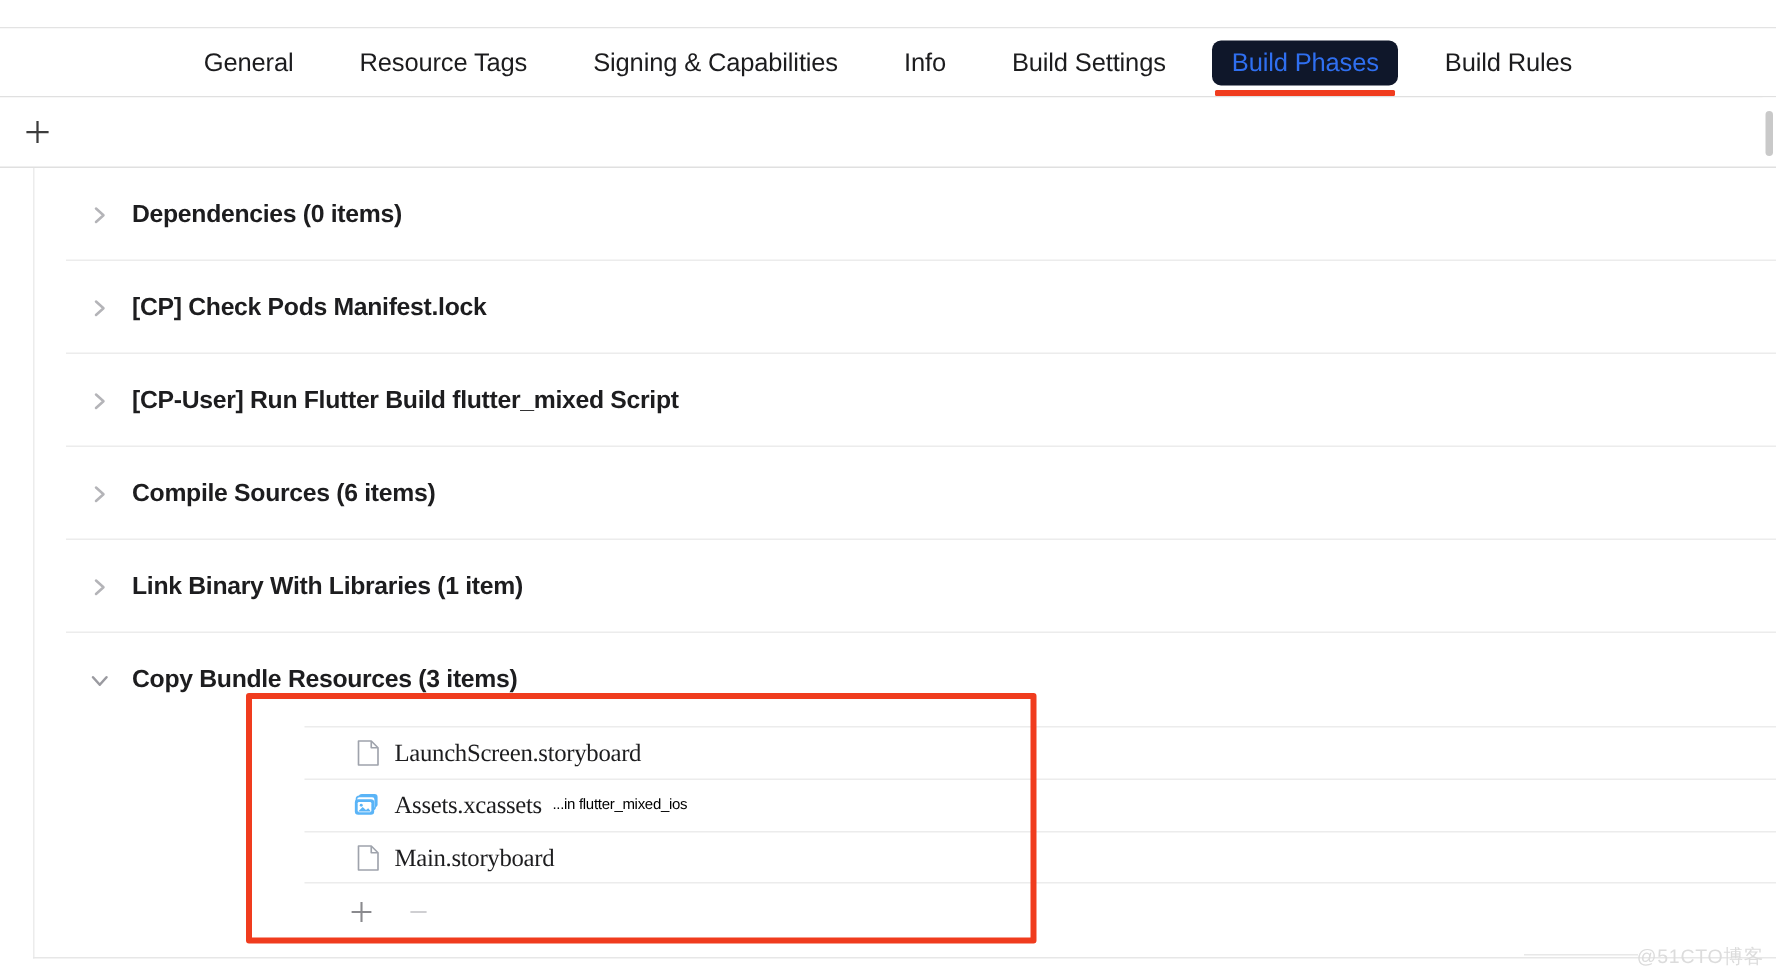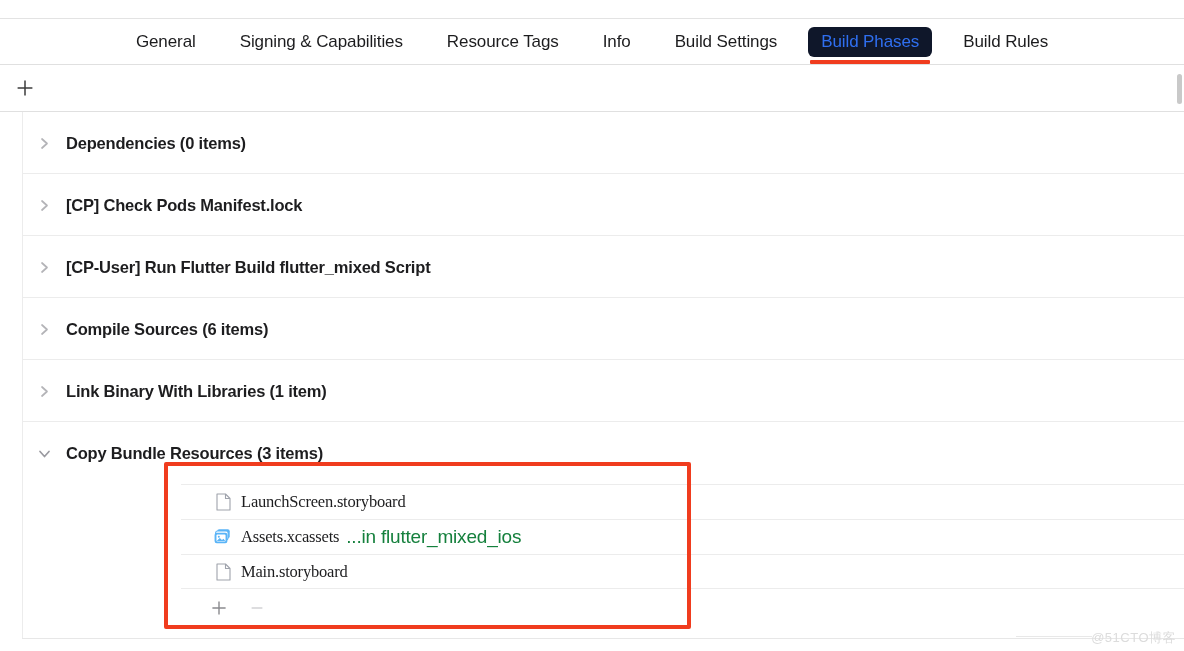--- a/index.html
+++ b/index.html
@@ -115,20 +115,21 @@
     background: #c9c9c9;
     border-radius: 3px;
   }
 
   
   .phases {
     position: absolute;
     left: 0; top: 112px;
     width: 1184px;
     height: 527px;
+    padding-left: 22px;
   }
   .phase-row {
     position: relative;
     height: 62px;
     display: flex;
     align-items: center;
     padding-left: 36px;
     cursor: default;
   }
   .phase-sep {
@@ -183,22 +184,22 @@
     flex: 0 0 auto;
   }
   .file-name {
     font-size: 16.5px;
     color: #1d1d1f;
     letter-spacing: -0.2px;
     white-space: nowrap;
     font-family: Liberation Serif, serif;
   }
   .file-sub {
-    font-size: 19px;
-    color: #15803d;
+    font-size: 10px;
+    color: #000000;
     margin-left: 7px;
     letter-spacing: -0.2px;
     white-space: nowrap;
   }
 
   .file-actions {
     position: relative;
     height: 38px;
     display: flex;
     align-items: center;
@@ -254,24 +255,24 @@
 
 <div id="app">
 
   <div class="top-hairline"></div>
 
   <div class="tabbar">
     <div class="tab">
       <span>General</span>
     </div>
     <div class="tab">
+      <span>Resource Tags</span>
+    </div>
+    <div class="tab">
       <span>Signing &amp; Capabilities</span>
-    </div>
-    <div class="tab">
-      <span>Resource Tags</span>
     </div>
     <div class="tab">
       <span>Info</span>
     </div>
     <div class="tab">
       <span>Build Settings</span>
     </div>
     <div class="tab active">
       <span>Build Phases</span>
       <span class="tab-underline"></span>

